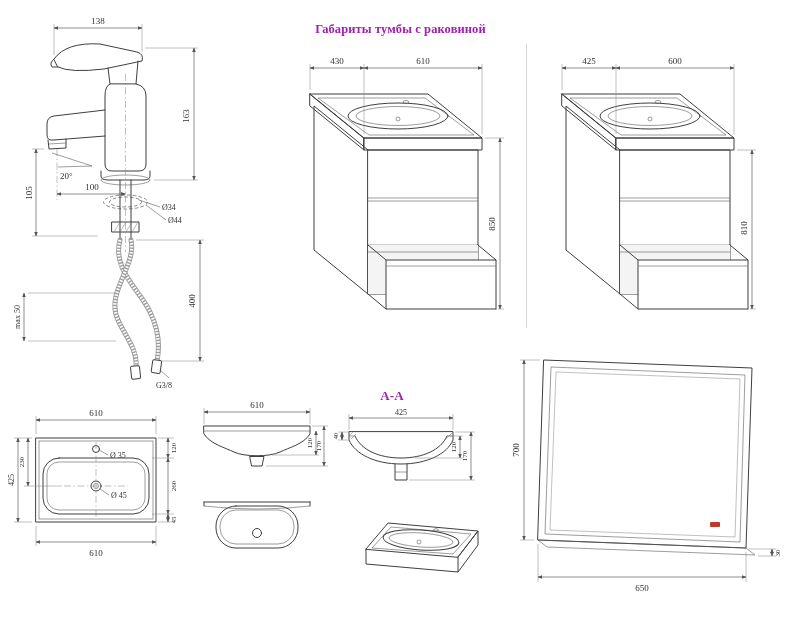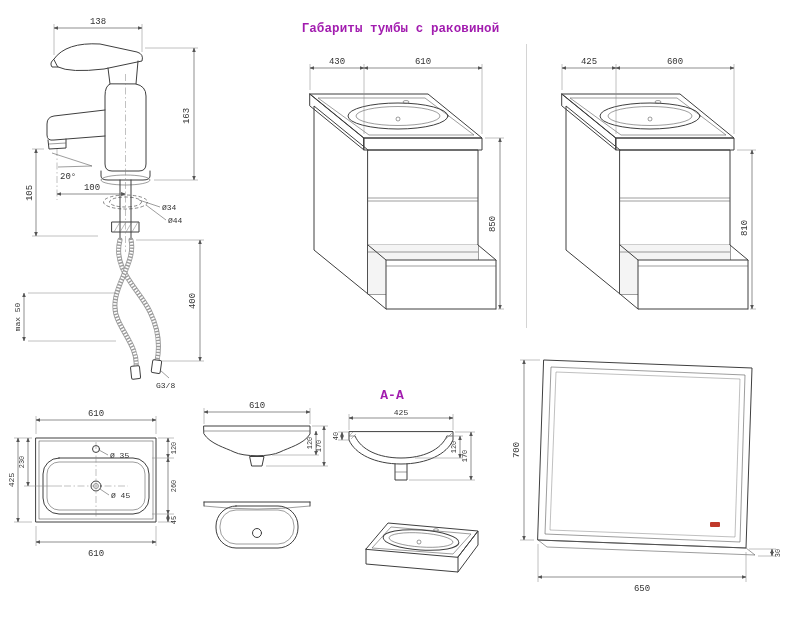--- a/index.html
+++ b/index.html
@@ -1,20 +1,20 @@
 <!DOCTYPE html>
 <html><head>
 <meta charset="utf-8">
 <style>
   * { box-sizing: border-box; }
   html, body { margin:0; padding:0; background:#fff; }
   #stage {
     position: relative; width: 800px; height: 637px; background:#fff;
     overflow: hidden;
-    font-family: Liberation Mono, monospace;
+    font-family: Liberation Serif, serif;
   }
   .abs { position:absolute; }
   .title {
     position:absolute; font-size:12.5px; font-weight:600; color:#a21caf;
     text-align:center; letter-spacing:.1px;
   }
   .divider { position:absolute; width:1px; background:#d4d4d4; }
   svg { overflow: visible; display:block; }
 
   

